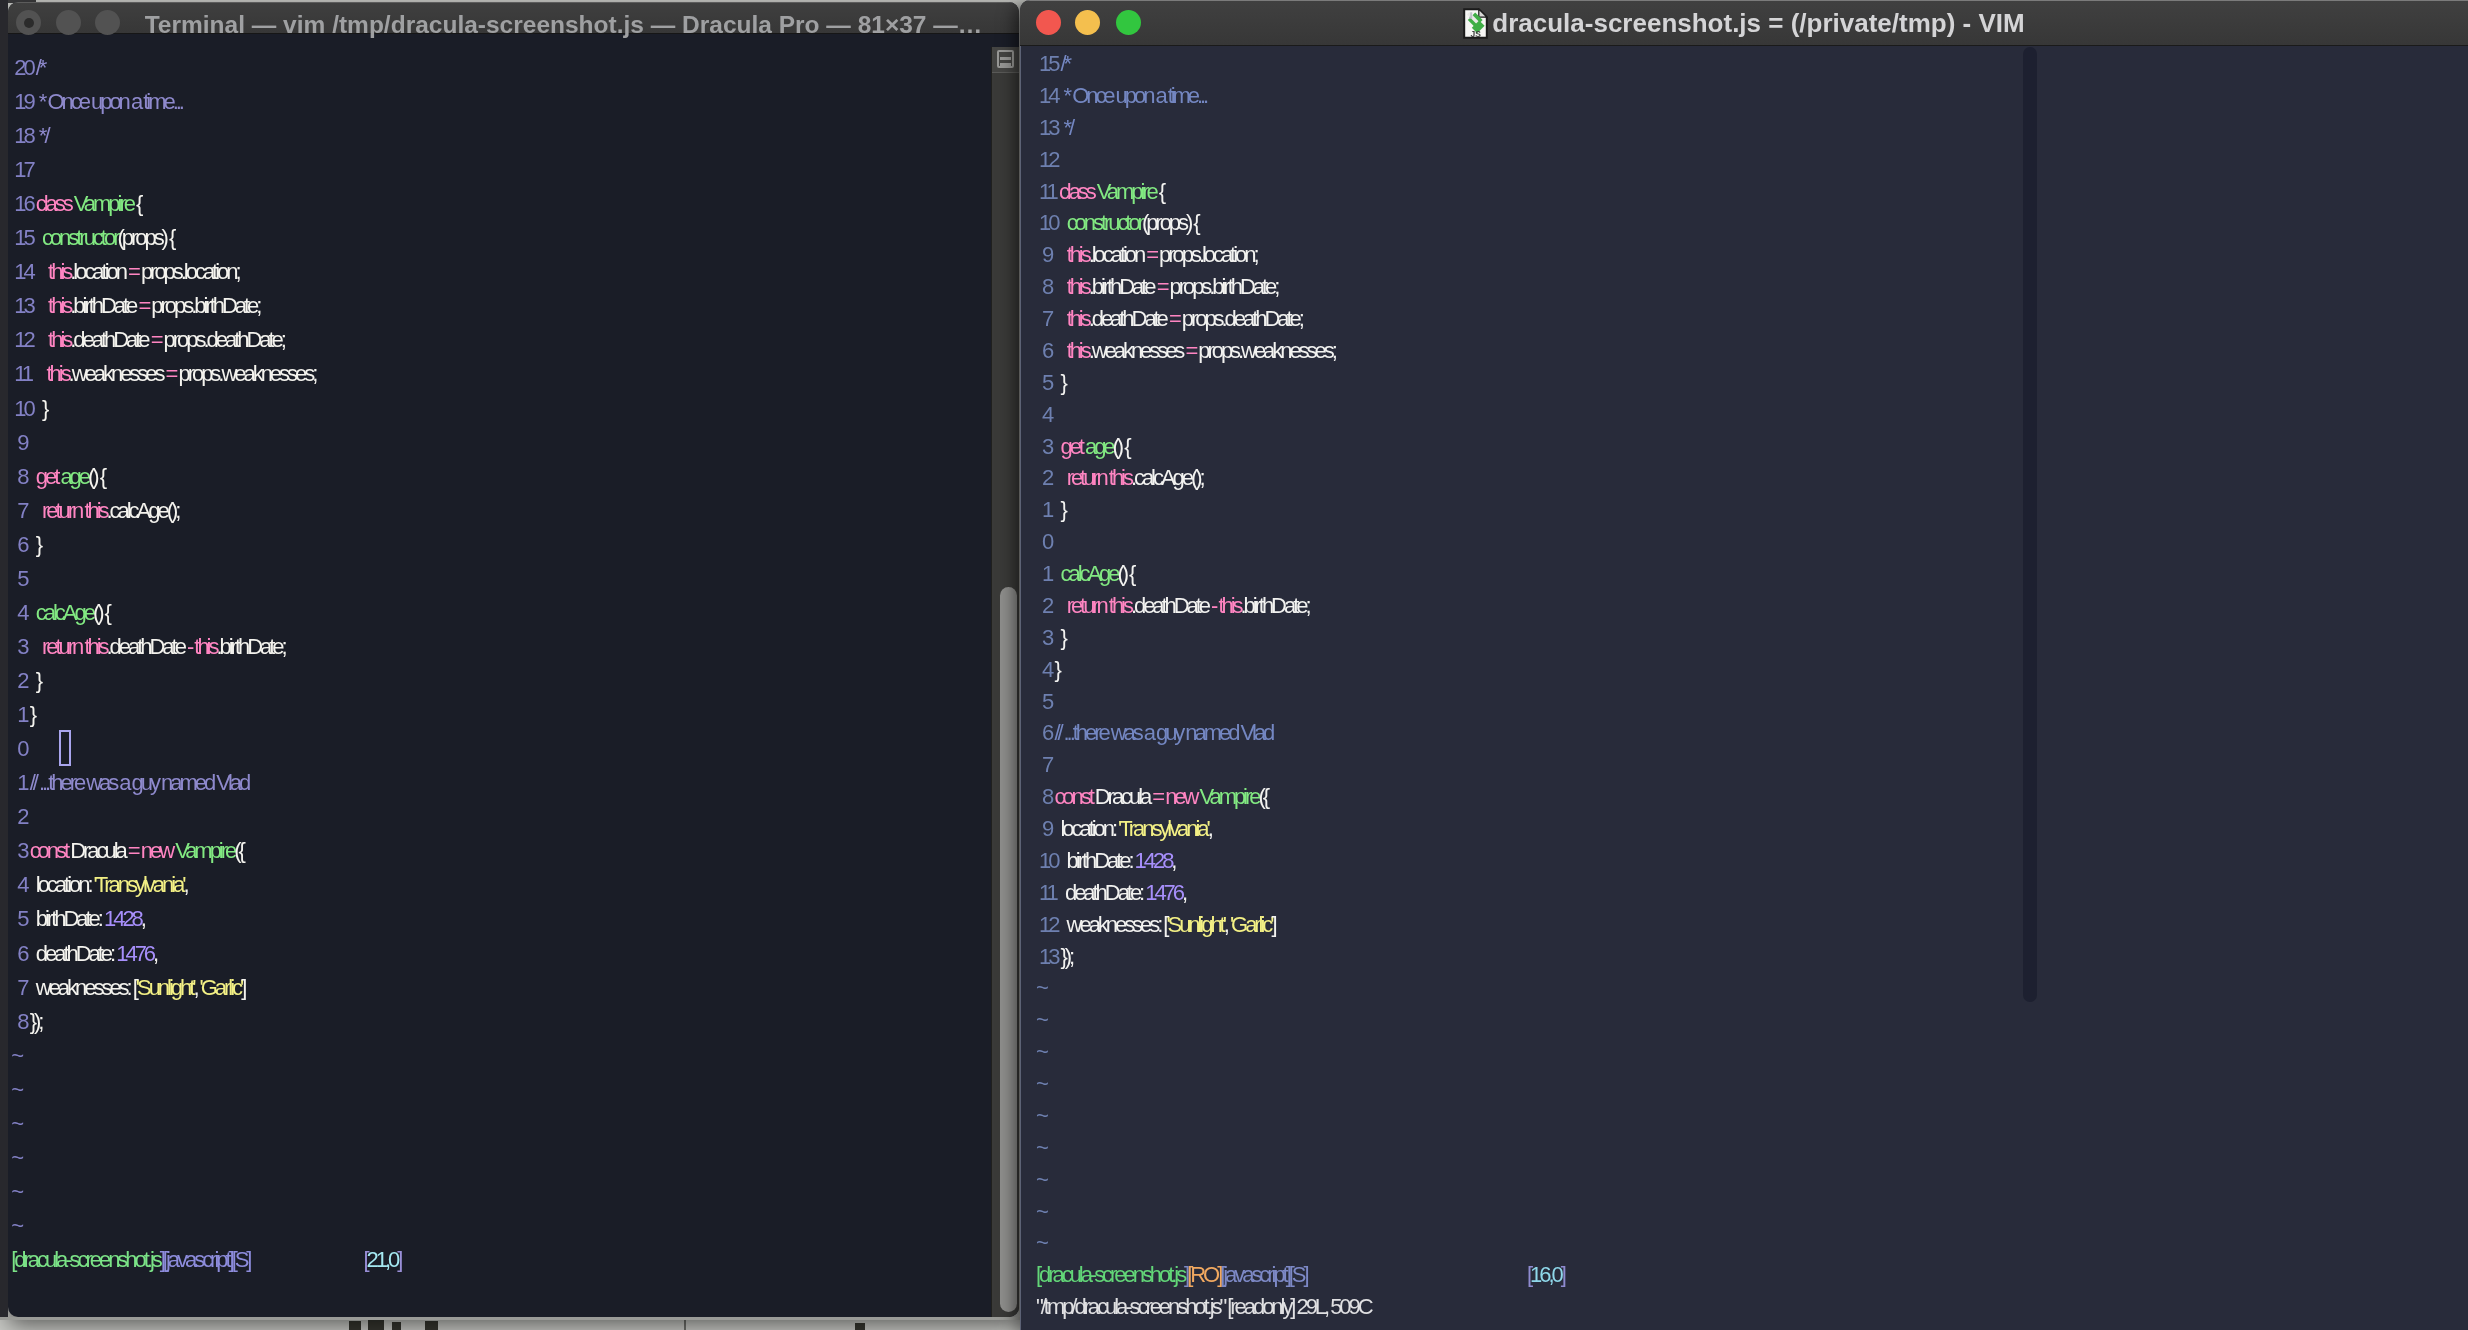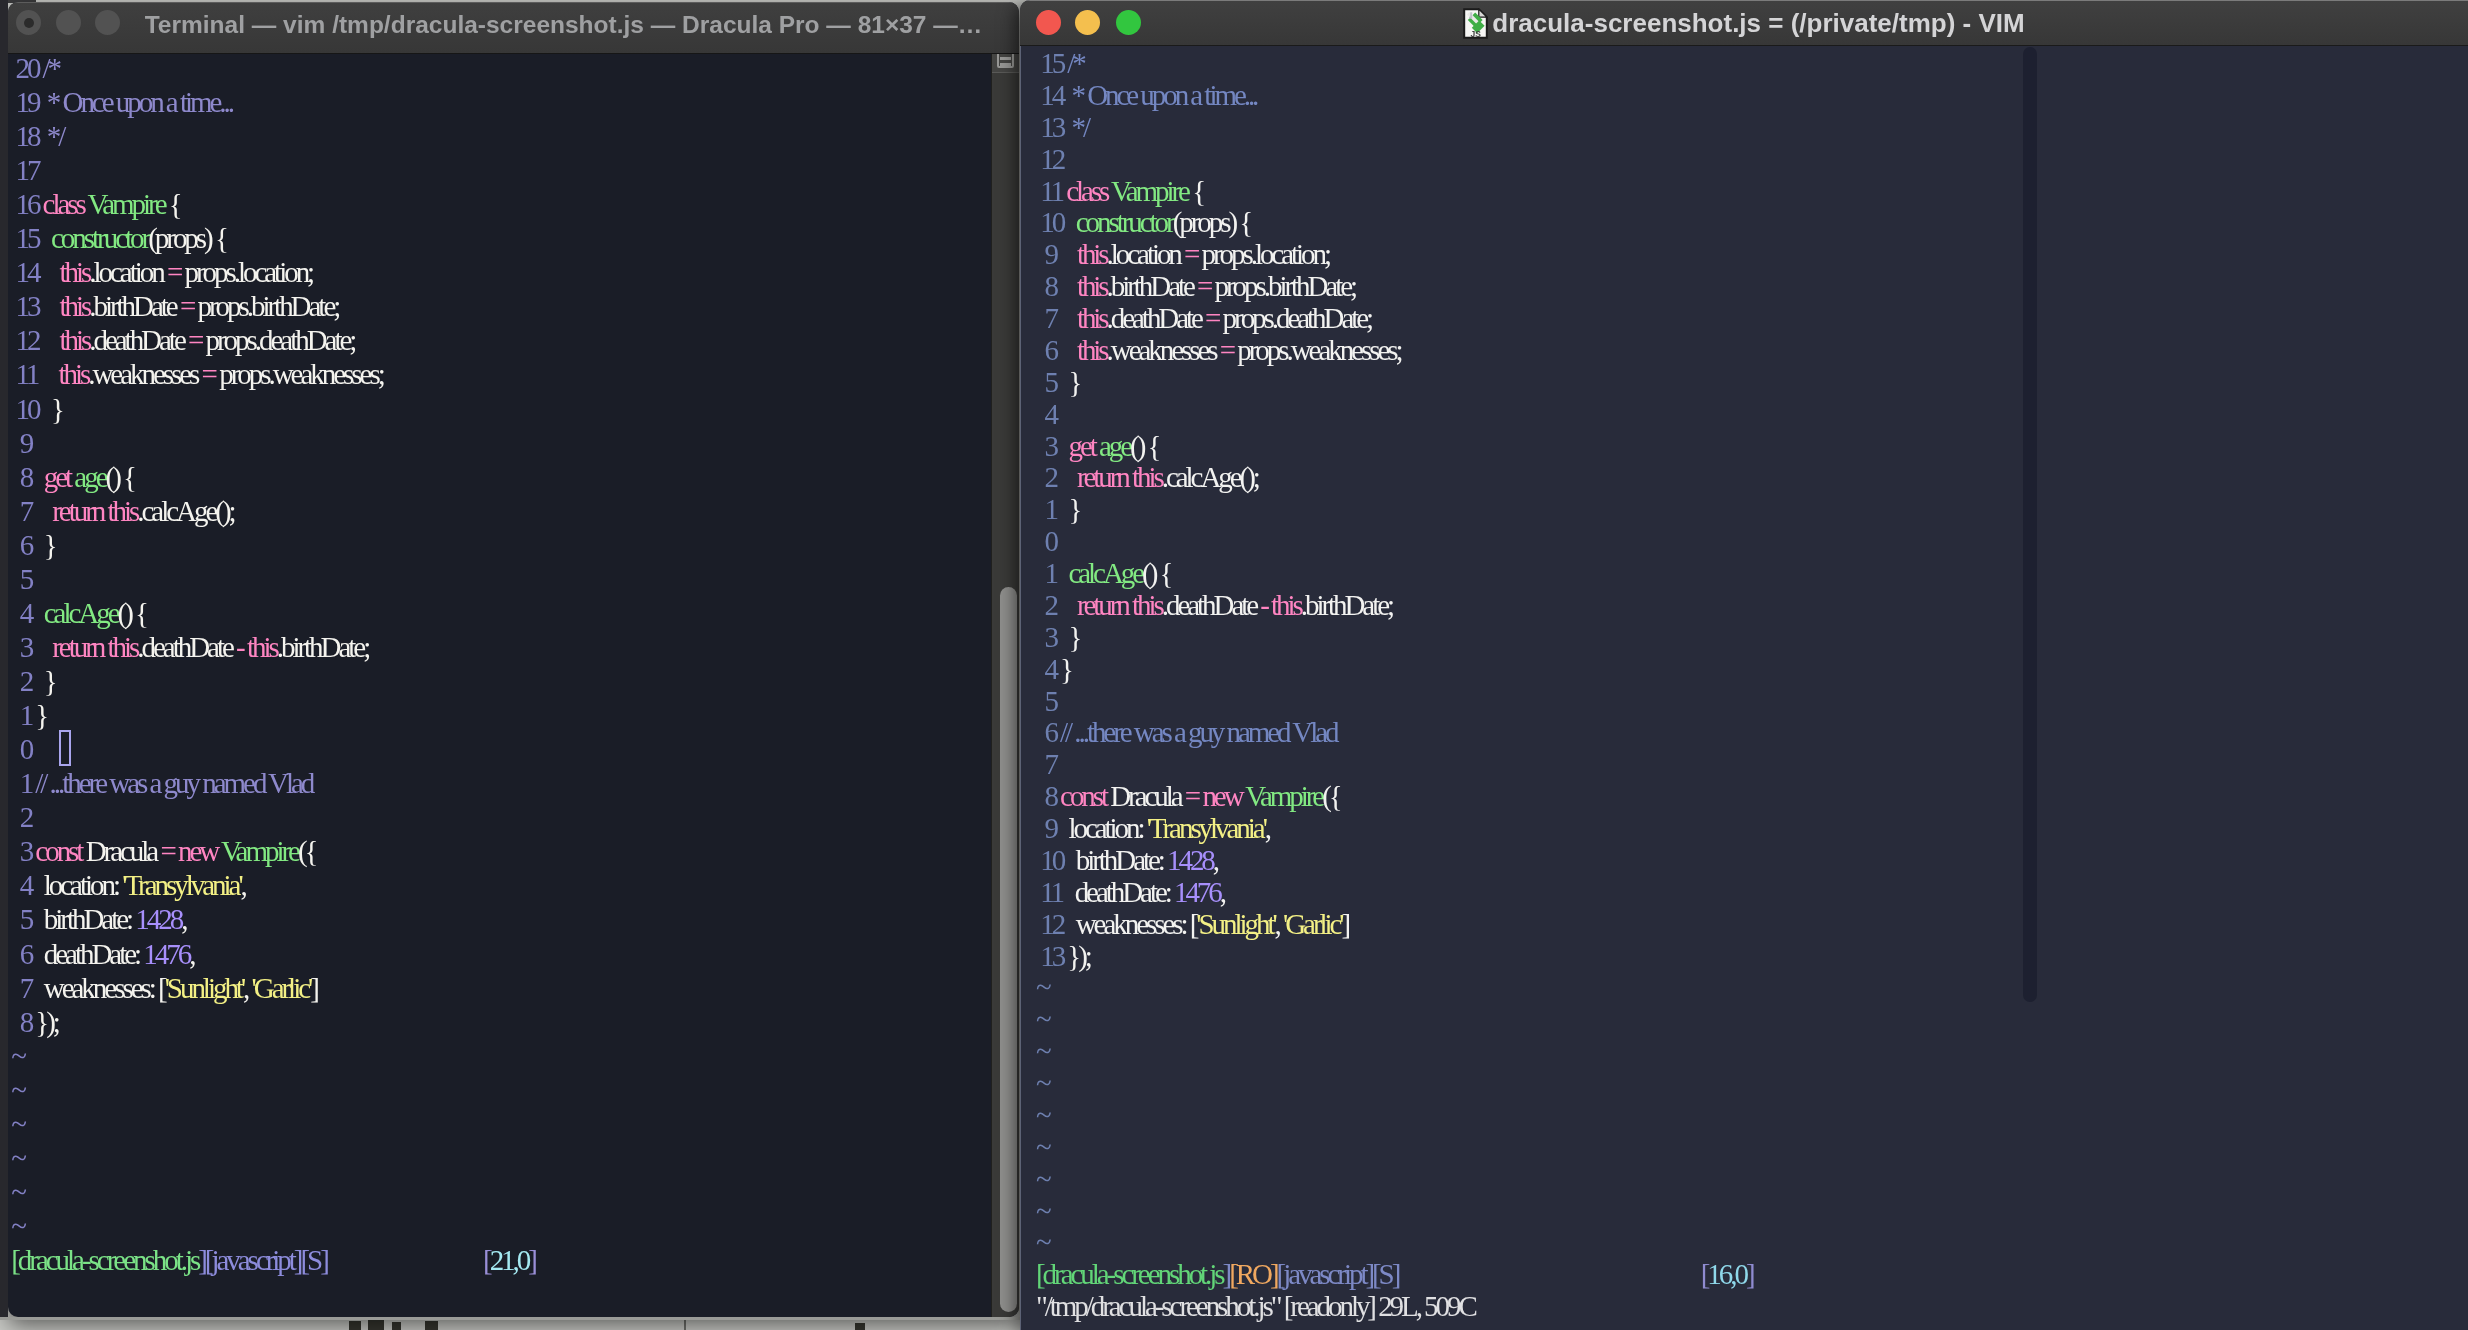--- a/index.html
+++ b/index.html
@@ -1,19 +1,19 @@
 <!DOCTYPE html>
 <html><head><meta charset="utf-8"><style>
 *{margin:0;padding:0;box-sizing:border-box}
 html,body{width:2468px;height:1330px;overflow:hidden;background:#c6c7c3}
 body{position:relative;font-family:"Liberation Sans",sans-serif}
 
 #lwin{position:absolute;left:8px;top:2px;width:1011px;height:1315px;border-radius:10px;
   background:#1a1d27;overflow:hidden;box-shadow:0 8px 22px rgba(0,0,0,.55)}
-#ltitle{position:absolute;left:0;top:0;width:100%;height:52px;
+#ltitle{position:absolute;left:0;top:0;width:100%;height:32px;
   background:linear-gradient(#3f3f3f,#373737);border-bottom:1px solid #161616;
   border-top:1px solid #5c5c5c}
 #ltitle .txt{position:absolute;left:0;right:0;top:0;height:44px;line-height:43px;text-align:center;
   padding-left:100px;font-size:24.5px;font-weight:600;color:#9fa0a2;white-space:nowrap}
 .dot{position:absolute;top:9.4px;width:25px;height:25px;border-radius:50%}
 #lwin .dot{top:7.4px}
 #ld1{left:8.1px;background:#525252}
 #ld1::after{content:"";position:absolute;left:7.5px;top:7.5px;width:10px;height:10px;border-radius:50%;background:#2b2b2b}
 #ld2{left:47.5px;background:#525252}
 #ld3{left:87.3px;background:#525252}
@@ -29,21 +29,21 @@
 #rtitle{position:absolute;left:0;top:0;width:100%;height:46px;
   background:linear-gradient(#404040,#373737);border-bottom:1px solid #1a1a1a;border-top:1px solid #7b7b7b;
   display:flex;align-items:center;justify-content:center}
 #rtitle .txt{font-size:26px;font-weight:600;color:#d4d4d6;white-space:nowrap;margin-left:4px}
 #rd1{left:15.5px;background:#f2574f}
 #rd2{left:55px;background:#f4bf4e}
 #rd3{left:95.5px;background:#32c63f}
 #redge{position:absolute;left:0;top:46px;bottom:0;width:1px;background:#5c6275}
 #rstrip{position:absolute;left:1003px;top:47px;width:14px;height:955px;background:#1d2030;border-radius:7px}
 
-pre.code{position:absolute;font-family:Liberation Serif, serif;font-size:29px;white-space:pre}
+pre.code{position:absolute;font-family:Liberation Sans, sans-serif;font-size:22px;white-space:pre}
 #lcode{left:3.2px;top:44px;padding-top:4.9px;line-height:34.06px;letter-spacing:-3.03px}
 #rcode{left:16px;top:46px;padding-top:2px;line-height:31.87px;letter-spacing:-3.05px}
 #lcur{position:absolute;left:50.7px;top:727.5px;width:12px;height:36.5px;border:2.5px solid #a9a5ee}
 
 #lwin .n{color:#8381c5}#lwin .c{color:#8e89cc}#lwin .f{color:#f4f3ee}
 #lwin .p{color:#ff85c2}#lwin .g{color:#82e982}#lwin .y{color:#f3f085}#lwin .u{color:#a78ffb}
 #lwin .sg{color:#7be387}#lwin .sl{color:#8d8cdc}#lwin .sb{color:#9a8fd8}#lwin .sc{color:#a5e9f2}
 
 #rwin .n{color:#6e80b0}#rwin .c{color:#7487c2}#rwin .f{color:#f2f2f0}
 #rwin .p{color:#ff85c2}#rwin .g{color:#82e982}#rwin .y{color:#f3f085}#rwin .u{color:#a78ffb}

